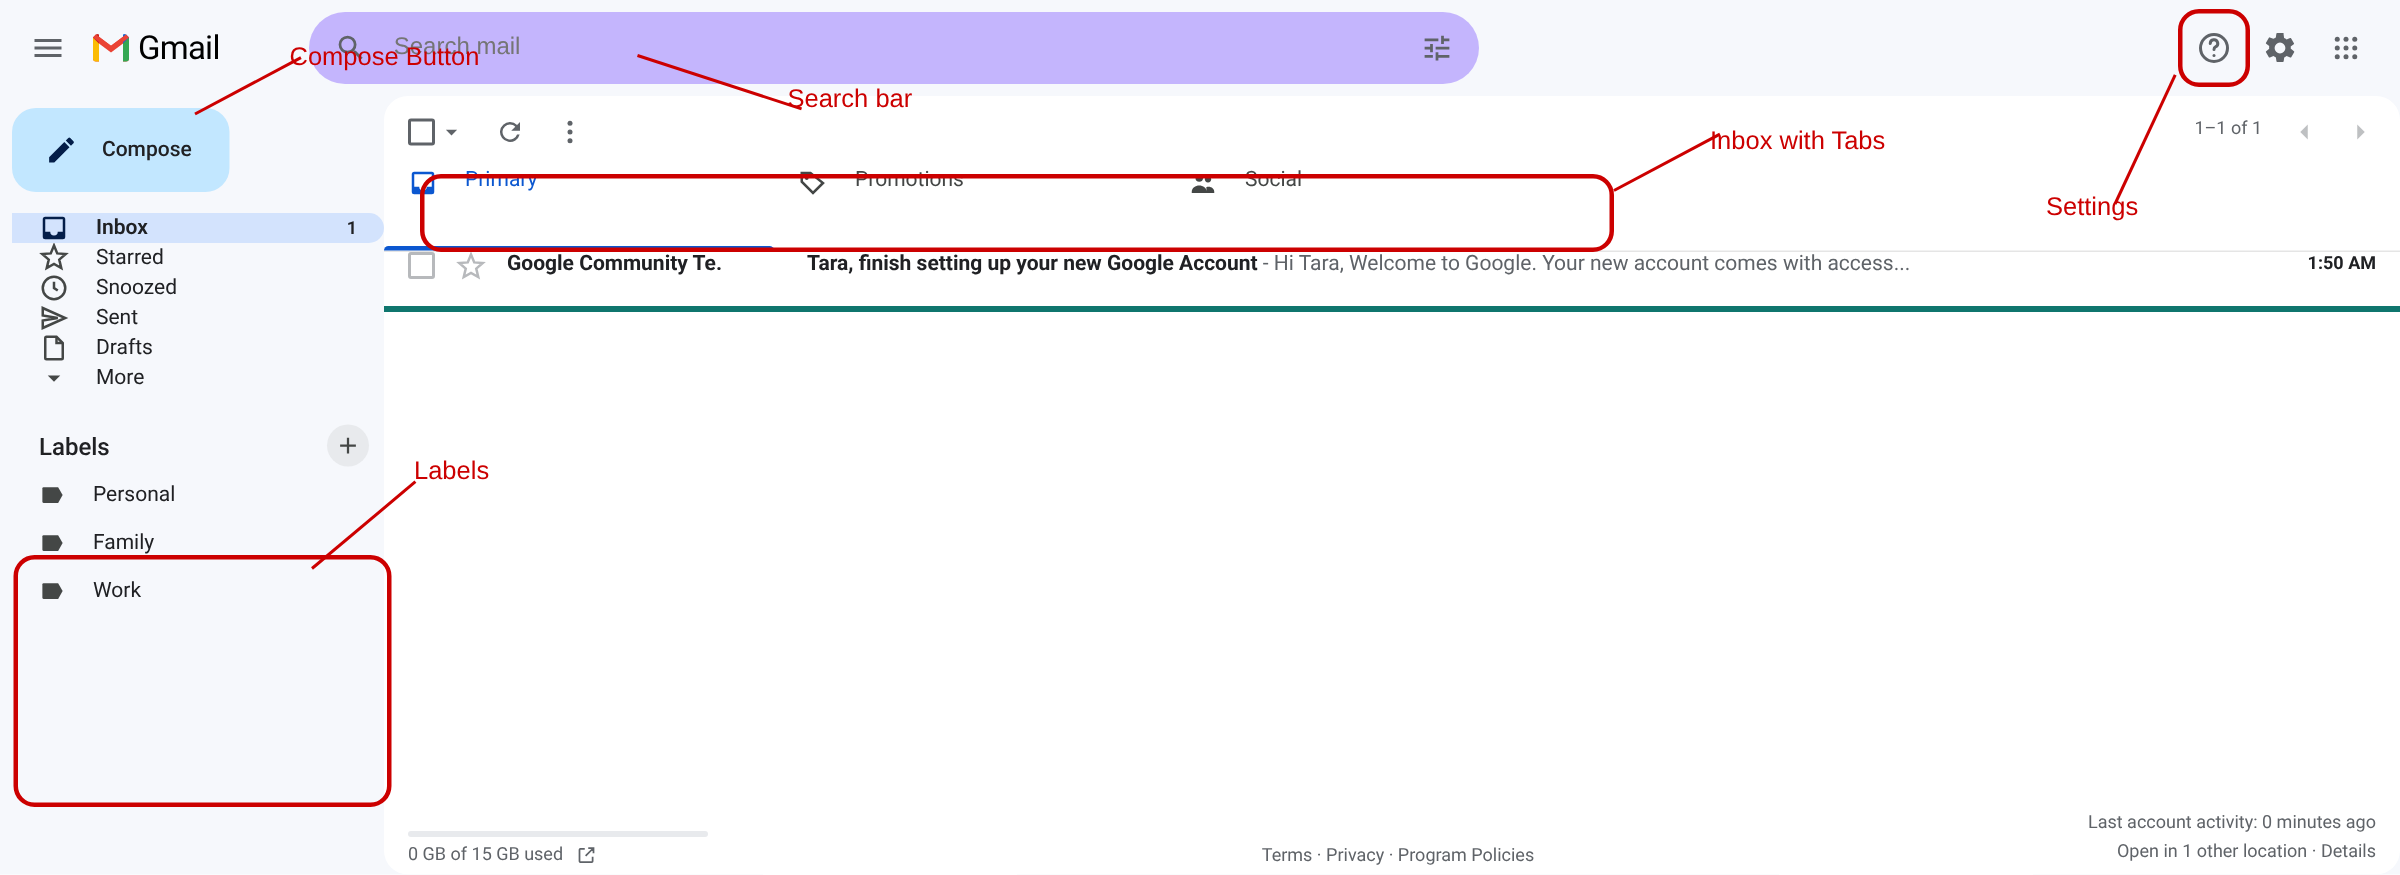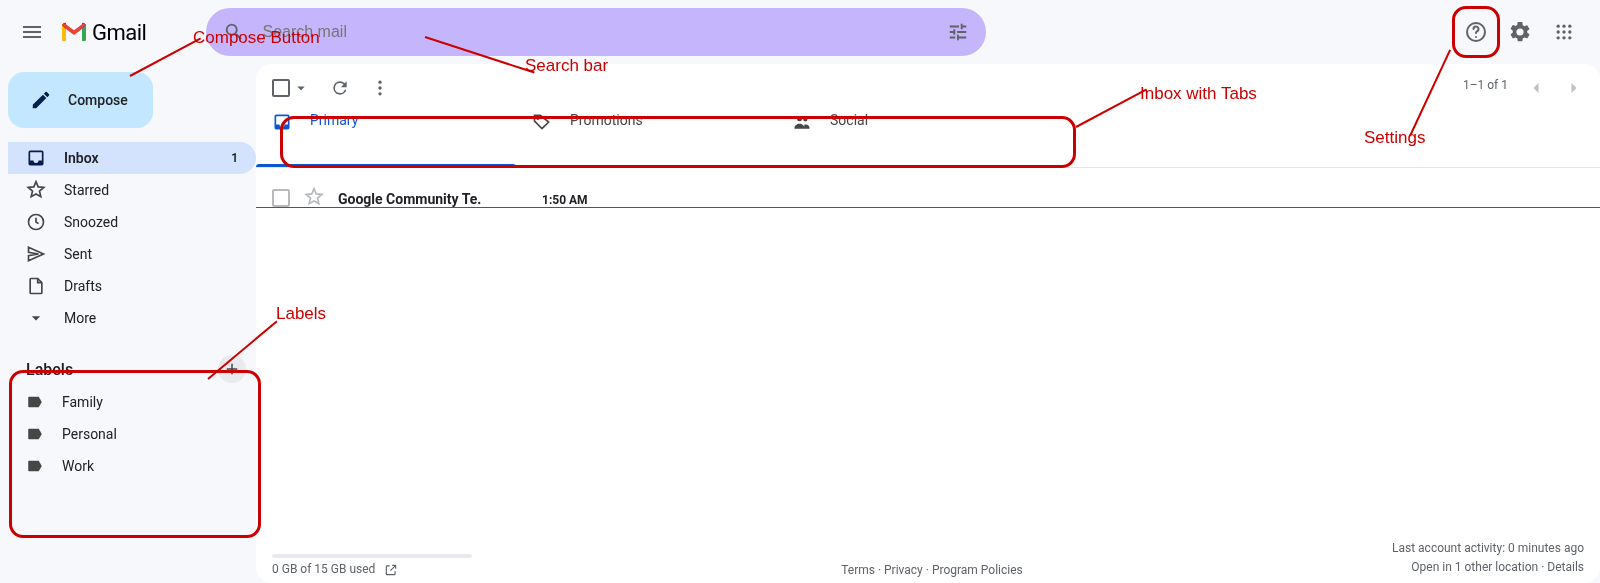--- a/index.html
+++ b/index.html
@@ -16,21 +16,21 @@
   .header-spacer { flex:1; }
   .header-right { display:flex; align-items:center; gap:4px; padding-right:8px; }
   .hicon { width:40px; height:40px; display:flex; align-items:center; justify-content:center; border-radius:50%; cursor:pointer; }
 
   
   .layout { display:flex; height: calc(583px - 64px); }
   
   
   .sidebar { width: 256px; padding: 8px 0 0 8px; display:flex; flex-direction:column; }
   .compose { display:flex; align-items:center; gap:16px; background:#c2e7ff; height:56px; width:145px; border-radius:16px; padding:0 22px; font-size:14px; font-weight:500; cursor:pointer; margin-bottom:14px; }
-  .nav-item { display:flex; align-items:center; height:32px; border-radius:0 16px 16px 0; padding:0 12px 0 18px; cursor:pointer; font-size:14px; color:#202124; gap:18px; }
+  .nav-item { display:flex; align-items:center; height:20px; border-radius:0 16px 16px 0; padding:0 12px 0 18px; cursor:pointer; font-size:14px; color:#202124; gap:18px; }
   .nav-item.active { background:#d3e3fd; font-weight:600; }
   .nav-item .count { margin-left:auto; font-size:12px; font-weight:600; padding-right:6px; }
   .labels-section { margin-top:18px; }
   .labels-header { display:flex; align-items:center; justify-content:space-between; padding:0 10px 0 18px; height:34px; font-size:16px; font-weight:500; }
   .add-label { width:28px; height:28px; border-radius:50%; background:#e8eaed; display:flex; align-items:center; justify-content:center; cursor:pointer; }
   .label-item { display:flex; align-items:center; gap:18px; height:32px; padding-left:18px; cursor:pointer; font-size:14px; }
   
   
   .main { flex:1; background:#fff; border-radius:16px; margin-right:0; display:flex; flex-direction:column; overflow:hidden; }
   .toolbar { height:48px; display:flex; align-items:center; padding:0 16px; }
@@ -38,21 +38,21 @@
   .selectall { display:flex; align-items:center; gap:2px; }
   .checkbox { width:18px; height:18px; border:2px solid #5f6368; border-radius:2px; }
   .tb-icon { width:20px; height:20px; display:flex; align-items:center; justify-content:center; cursor:pointer; color:#5f6368; }
   .tb-right { margin-left:auto; display:flex; align-items:flex-start; gap:18px; color:#5f6368; font-size:12px; }
   
   .tabs { display:flex; border-bottom:1px solid #e5e5e5; height:56px; }
   .tab { width:260px; display:flex; align-items:flex-start; gap:18px; padding:0 16px; cursor:pointer; font-size:14px; color:#444746; position:relative; }
   .tab.active { color:#0b57d0; }
   .tab.active::after { content:''; position:absolute; bottom:0; left:0; right:0; height:3px; background:#0b57d0; border-radius:3px 3px 0 0; }
 
-  .email-row { display:flex; align-items:flex-end; height:40px; padding:0 16px; border-bottom:1px solid #0f766e; cursor:pointer; font-size:14px; }
+  .email-row { display:flex; align-items:flex-start; height:40px; padding:0 16px; border-bottom:4px solid #0f766e; cursor:pointer; font-size:14px; }
   .email-row .checkbox { width:18px; height:18px; border:2px solid #b7b9bc; border-radius:2px; margin-right:14px; }
   .star { width:20px; color:#b7b9bc; margin-right:14px; }
   .sender { width:200px; font-weight:700; }
   .subject-wrap { flex:1; overflow:hidden; white-space:nowrap; }
   .subject { font-weight:700; }
   .preview { color:#5f6368; }
   .time { font-weight:700; font-size:12px; margin-left:4px; }
 
   .footer { margin-top:auto; display:flex; align-items:flex-end; justify-content:space-between; padding:10px 16px 6px 16px; font-size:12px; color:#5f6368; }
   .storage-bar { width:200px; height:4px; background:#e8eaed; border-radius:2px; margin-bottom:4px; }
@@ -185,27 +185,27 @@
         <div class="add-label">
           <svg width="18" height="18" viewBox="0 0 24 24" fill="#444746">
               <path d="M11 5h2v6h6v2h-6v6h-2v-6H5v-2h6z"></path>
             </svg>
         </div>
       </div>
       <div class="label-item">
         <svg width="18" height="18" viewBox="0 0 24 24" fill="#444746">
             <path d="M17 5H4a1 1 0 0 0-1 1v12a1 1 0 0 0 1 1h13l4-7-4-7z"></path>
           </svg>
-        <span>Family</span>
+        <span>Personal</span>
       </div>
       <div class="label-item">
         <svg width="18" height="18" viewBox="0 0 24 24" fill="#444746">
             <path d="M17 5H4a1 1 0 0 0-1 1v12a1 1 0 0 0 1 1h13l4-7-4-7z"></path>
           </svg>
-        <span>Personal</span>
+        <span>Family</span>
       </div>
       <div class="label-item">
         <svg width="18" height="18" viewBox="0 0 24 24" fill="#444746">
             <path d="M17 5H4a1 1 0 0 0-1 1v12a1 1 0 0 0 1 1h13l4-7-4-7z"></path>
           </svg>
         <span>Work</span>
       </div>
     </div>
   </div>
 
@@ -271,20 +271,23 @@
     </div>
 
     <div class="email-row">
       <div class="checkbox"></div>
       <div class="star">
         <svg width="20" height="20" viewBox="0 0 24 24" fill="none" stroke="#b7b9bc" stroke-width="2">
             <path d="M12 2l2.6 6.3 6.8.5-5.2 4.5 1.6 6.7L12 16.8 6.2 20l1.6-6.7-5.2-4.5 6.8-.5z"></path>
           </svg>
       </div>
       <div class="sender">Google Community Te.</div>
+      <div class="subject-wrap">
+        <span class="subject">Tara, finish setting up your new Google Account</span><span class="preview"> - </span><span class="preview">Hi Tara, Welcome to Google. Your new account comes with access...</span>
+      </div>
       <div class="time">1:50 AM</div>
     </div>
 
     <div class="footer">
       <div>
         <div class="storage-bar"></div>
         <span>0 GB of 15 GB used</span>
         <svg style="display:inline-block;vertical-align:middle;margin-left:6px" width="14" height="14" viewBox="0 0 24 24" fill="none" stroke="#5f6368" stroke-width="2">
             <path d="M14 4h6v6M20 4l-9 9M19 14v5a1 1 0 0 1-1 1H5a1 1 0 0 1-1-1V6a1 1 0 0 1 1-1h5"></path>
           </svg>

